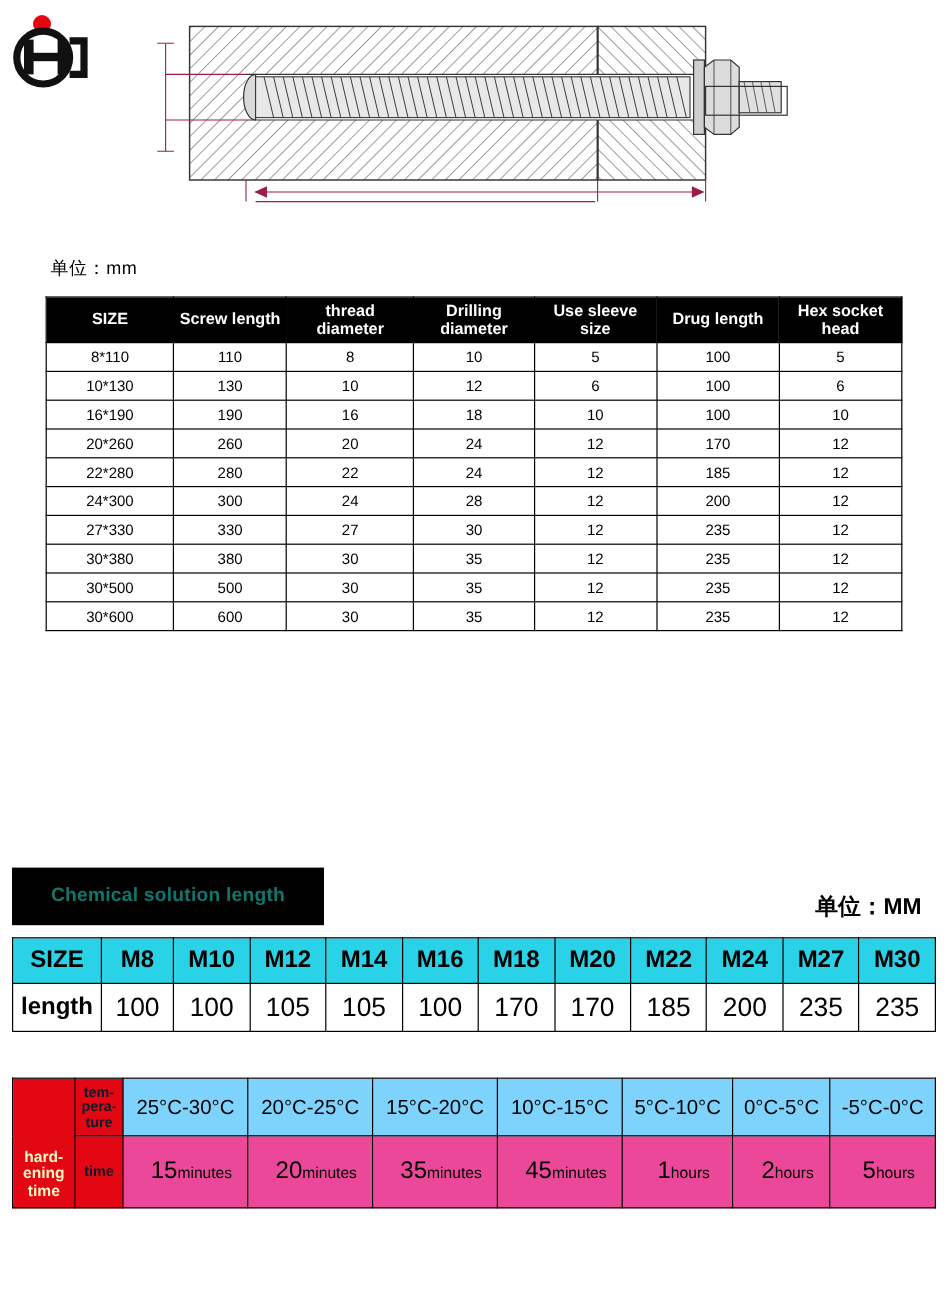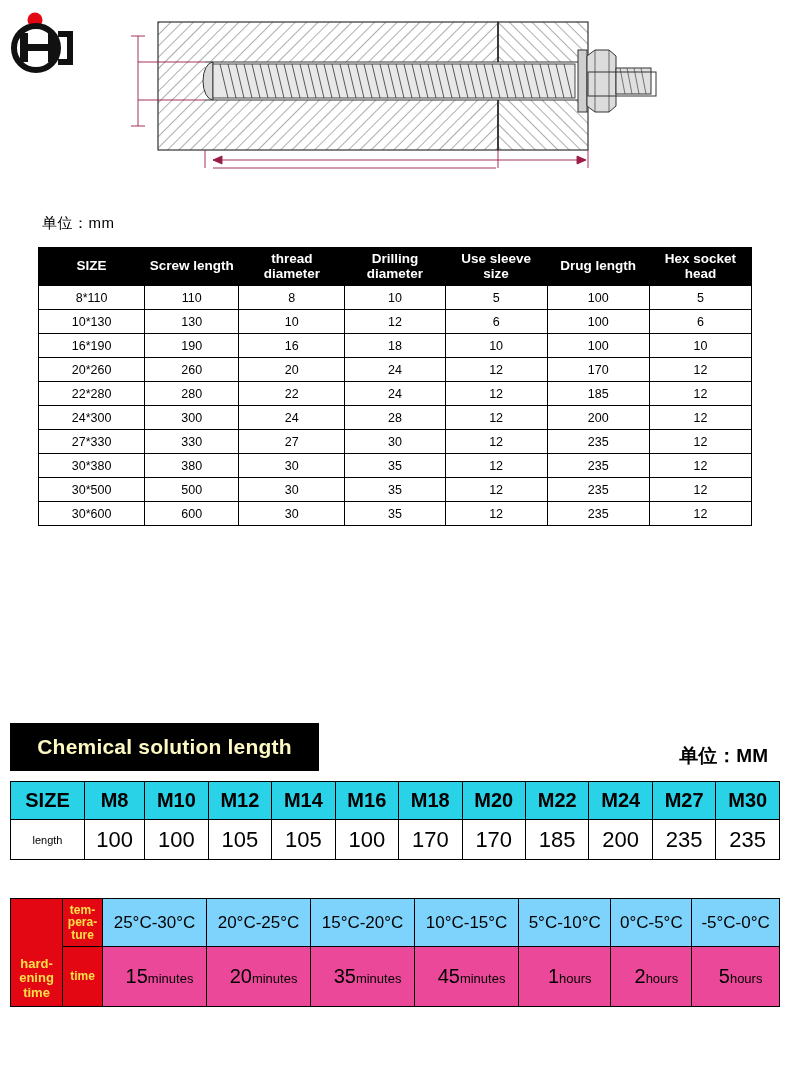--- a/index.html
+++ b/index.html
@@ -40,56 +40,56 @@
   .size-table td {
     border: 1px solid #000; text-align: center;
     font-size: 12.5px; height: 24px; padding: 1px 2px;
     background: #fff;
   }
   .size-table td:first-child { font-size: 12.5px; }
 
   
   .chem-banner {
     position: absolute; left: 10px; top: 723px;
-    width: 309px; height: 48px; background: #000;
-    color: #fef9c3; font-weight: bold; font-size: 21px;
+    width: 260px; height: 48px; background: #000;
+    color: #0f766e; font-weight: bold; font-size: 16px;
     display: flex; align-items: center; justify-content: center;
     text-align: center; line-height: .95; letter-spacing: .2px;
     padding: 0 6px;
   }
 
   
   .chem-table {
     position: absolute; left: 10px; top: 781px;
     border-collapse: collapse; width: 770px;
   }
   .chem-table td, .chem-table th {
     border: 1px solid #000; text-align: center;
   }
   .chem-table .hdr {
     background: #2ad2e8; font-weight: bold; font-size: 20px;
     height: 38px; color: #000;
   }
   .chem-table .hdr-label { font-size: 20px; font-weight: bold; width: 74px; }
   .chem-table .val { background: #fff; font-size: 22px; height: 40px; }
-  .chem-table .val-label { background: #fff; font-size: 11px; font-weight: normal; }
+  .chem-table .val-label { background: #fff; font-size: 20px; font-weight: bold; }
 
   
   .temp-table {
     position: absolute; left: 10px; top: 898px;
     border-collapse: collapse; width: 770px;
   }
   .temp-table td { border: 1px solid #000; text-align: center; }
   .temp-red {
-    background: #e30613; color: #fde047; font-weight: bold;
+    background: #e30613; color: #fef9c3; font-weight: bold;
     font-size: 13px; width: 52px; line-height: 1.1;
     vertical-align: bottom; padding-bottom: 6px;
   }
   .temp-red-2 {
-    background: #e30613; color: #fde047; font-weight: bold;
+    background: #e30613; color: #0f172a; font-weight: bold;
     font-size: 12px; width: 40px; line-height: 1.05;
   }
   .temp-cell { font-size: 17px; height: 48px; background: #7dd3fc; }
   .time-cell { font-size: 20px; height: 60px; background: #ec4899; padding-left: 11px; }
   .time-cell .u { font-size: 13px; }
 </style>
 </head>
 <body>
 
 <div class="page">

